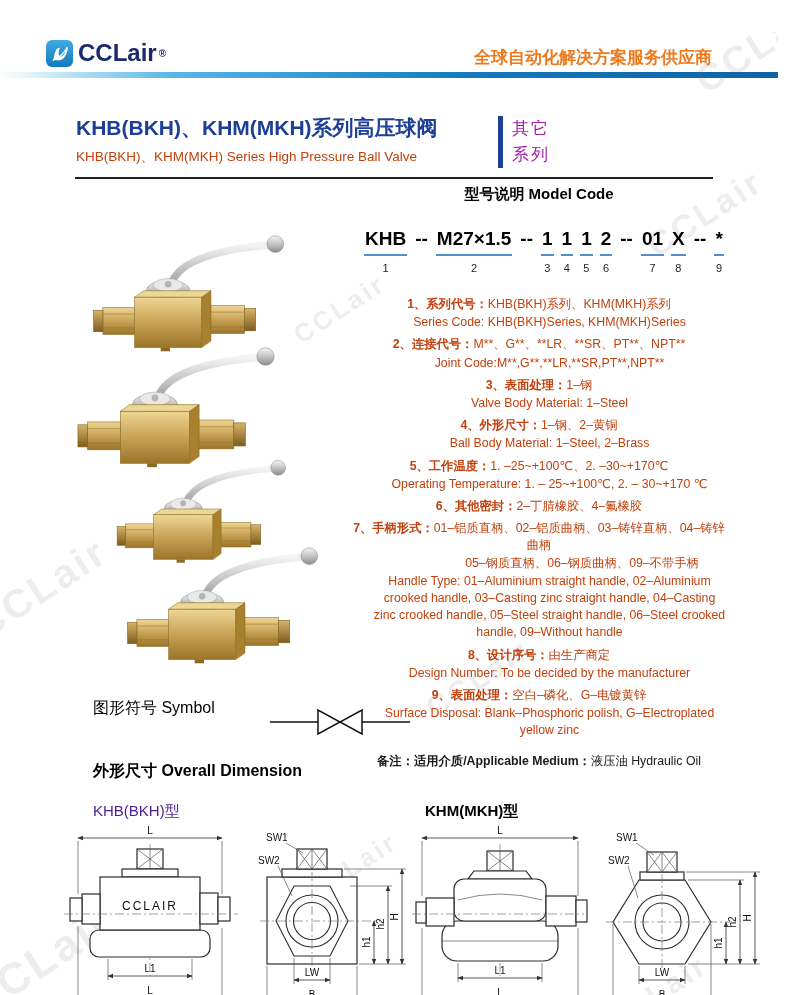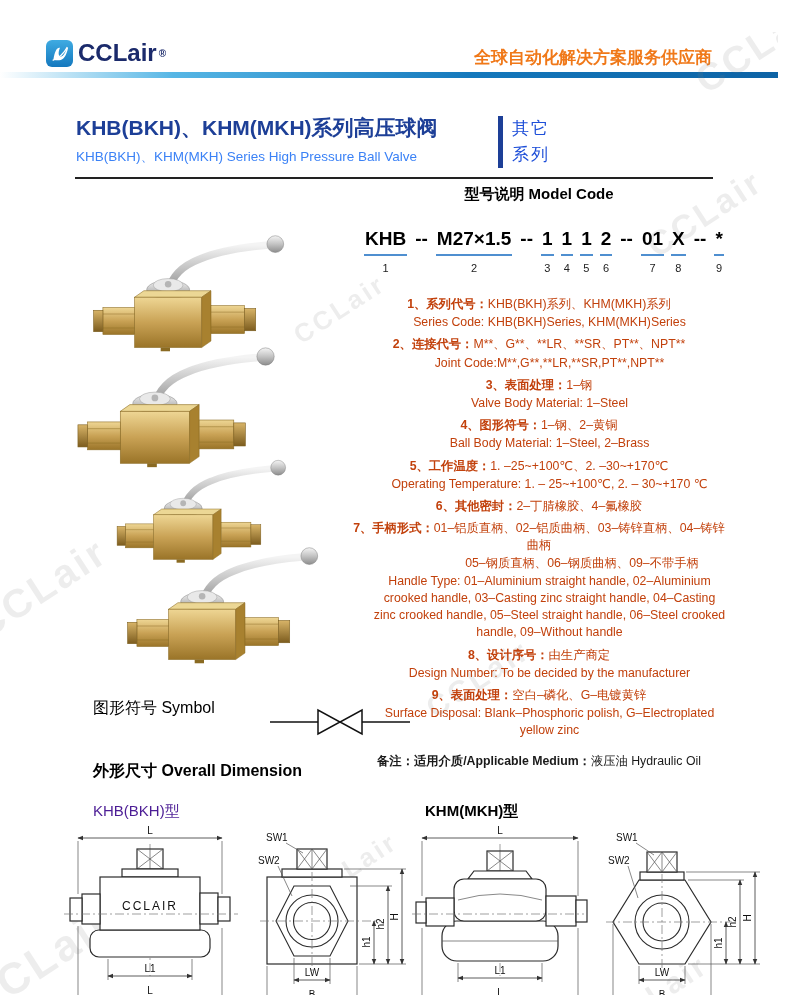--- a/index.html
+++ b/index.html
@@ -12,24 +12,24 @@
                 background:linear-gradient(180deg,#3fabe2,#1478be); display:flex;
                 align-items:center; justify-content:center; }
   .logo-text { margin-left:5px; font-size:24px; font-weight:bold; color:#1b2a6b; }
   .logo-reg { font-size:10px; font-weight:bold; color:#1b2a6b; vertical-align:super; margin-left:2px; }
   .slogan { position:absolute; right:66px; top:14px; font-size:17px; font-weight:bold; color:#f07818; }
   .header-bar { position:absolute; left:0; top:40px; width:787px; height:6px;
                 background:linear-gradient(90deg,#ffffff 0%,#56b6e5 22%,#1478bc 60%,#0d62a4 100%); }
 
   
   .title-cn { position:absolute; left:76px; top:82px; font-size:21px; font-weight:bold; color:#1d3f97; }
-  .title-en { position:absolute; left:76px; top:116px; font-size:13.5px; color:#3b82f6; }
+  .title-en { position:absolute; left:76px; top:116px; font-size:13.5px; color:#c2410c; }
   .side-tab { position:absolute; left:498px; top:84px; display:flex; }
   .side-tab-bar { width:5px; height:52px; background:#1d3f97; }
-  .side-tab-text { margin-left:9px; font-size:17px; line-height:26px; color:#1d4ed8;
+  .side-tab-text { margin-left:9px; font-size:17px; line-height:26px; color:#a21caf;
                    letter-spacing:2px; font-family:"Liberation Serif","DejaVu Serif",serif; }
   .rule { position:absolute; left:75px; top:145px; width:638px; height:2px; background:#222; }
 
   
   .right-col { position:absolute; left:352px; top:153px; width:374px;text-align:center; }
   .mc-heading { font-size:15px; font-weight:bold; color:#000; }
   .mc-line { margin-top:24px; padding-left:12px; display:flex; gap:7px; align-items:flex-start; }
   .seg { display:flex; flex-direction:column; align-items:center; }
   .seg .t { font-size:19px; font-weight:bold; color:#000; line-height:22px; white-space:nowrap; padding:0 1px; }
   .seg .u { margin-top:4px; height:2px; background:#4f8fd0; align-self:stretch; }
@@ -228,21 +228,21 @@
       </div>
       <div class="note">
         <div><span class="num">2、</span><span class="lbl">连接代号：</span><span>M**、G**、**LR、**SR、PT**、NPT**</span></div>
         <div class="en">Joint Code:M**,G**,**LR,**SR,PT**,NPT**</div>
       </div>
       <div class="note">
         <div><span class="num">3、</span><span class="lbl">表面处理：</span><span>1–钢</span></div>
         <div class="en">Valve Body Material: 1–Steel</div>
       </div>
       <div class="note">
-        <div><span class="num">4、</span><span class="lbl">图形符号：</span><span>1–钢、2–黄铜</span></div>
+        <div><span class="num">4、</span><span class="lbl">外形尺寸：</span><span>1–钢、2–黄铜</span></div>
         <div class="en">Ball Body Material: 1–Steel, 2–Brass</div>
       </div>
       <div class="note">
         <div><span class="num">5、</span><span class="lbl">工作温度：</span><span>1. –25~+100℃、2. –30~+170℃</span></div>
         <div class="en">Operating Temperature: 1. – 25~+100℃,  2. – 30~+170 ℃</div>
       </div>
       <div class="note">
         <div><span class="num">6、</span><span class="lbl">其他密封：</span><span>2–丁腈橡胶、4–氟橡胶</span></div>
       </div>
       <div class="note">

